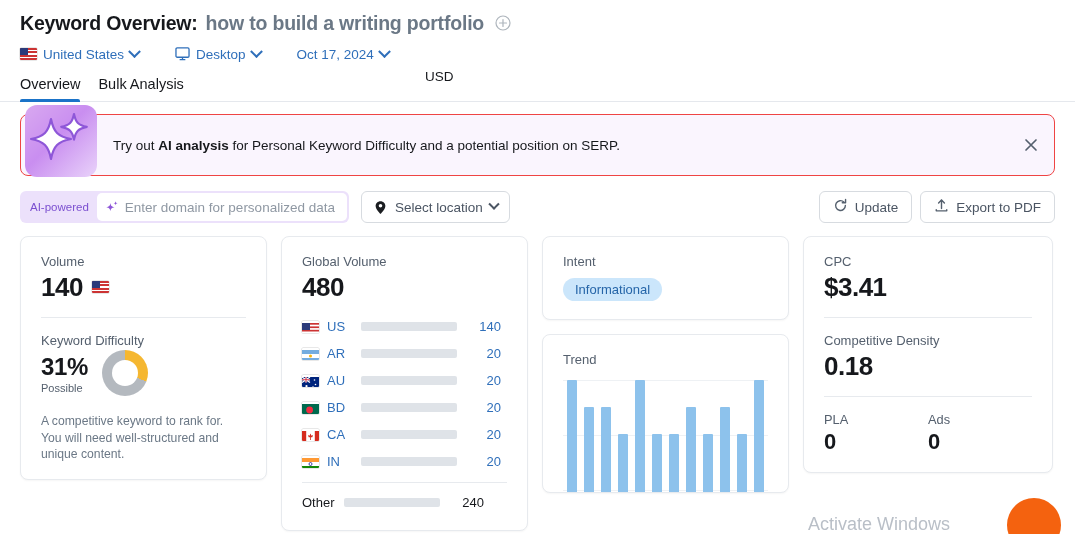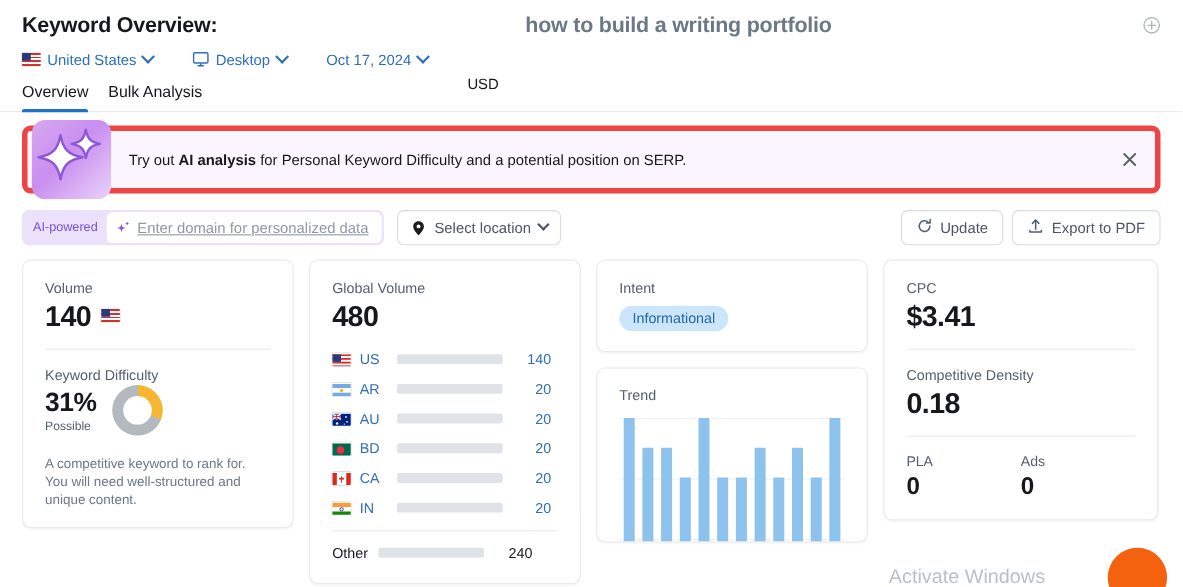--- a/index.html
+++ b/index.html
@@ -7,21 +7,21 @@
     width: 1075px; height: 534px;
     font-family: "Liberation Sans", sans-serif;
     background: #ffffff;
     overflow: hidden;
     color: #16181c;
   }
   .page { position: relative; width: 1075px; height: 534px; background: #ffffff; }
 
   
   .header { padding: 8px 20px 0 20px; background: #ffffff; }
-  .title-row { display: flex; align-items: center; gap: 8px; height: 30px; justify-content: space-between; }
+  .title-row { display: flex; align-items: center; gap: 8px; height: 30px; }
   .title-main { font-size: 19.5px; font-weight: bold; color: #16181c; letter-spacing: -0.2px; }
   .title-kw { font-size: 19.5px; font-weight: bold; color: #6b7886; letter-spacing: -0.2px; }
   .plus-icon { width: 16px; height: 16px; flex: 0 0 16px; margin-left: 3px; opacity: .55; }
 
   .meta-row { display: flex; align-items: center; gap: 4px; height: 28px; margin-top: 2px; }
   .meta-item { display: flex; align-items: center; gap: 6px; font-size: 13.5px; color: #2f6fba; cursor: pointer; }
   .meta-item.plain { color: #16181c; cursor: default; margin-top: 44px; }
   .meta-gap { width: 28px; }
   .chev { width: 9px; height: 9px; border-right: 2px solid #2f6fba; border-bottom: 2px solid #2f6fba;
           transform: rotate(45deg) translate(-2px,-2px); }
@@ -35,37 +35,37 @@
 
   
   .tabs { display: flex; align-items: flex-end; gap: 18px; padding: 6px 20px 0 20px; height: 34px;
           border-bottom: 1px solid #e5e8ed; background: #ffffff; }
   .tab { font-size: 14.5px; color: #16181c; padding-bottom: 9px; cursor: pointer; position: relative; }
   .tab.active { font-weight: 400; }
   .tab.active::after { content:""; position:absolute; left:0; right:0; bottom:-1px; height:3px; background:#1a73c8; border-radius: 2px 2px 0 0; }
 
   
   .banner-wrap { padding: 12px 20px 0 20px; }
-  .banner { position: relative; height: 62px; border: 5px solid #ef4444; border-radius: 8px;
+  .banner { position: relative; height: 62px; border: 1px solid #ef4444; border-radius: 8px;
             background: #faf5fe; display: flex; align-items: center; overflow: visible; }
   .banner-icon { position: absolute; left: 4px; top: -10px; width: 72px; height: 72px; border-radius: 12px;
                  background: linear-gradient(135deg,#d9a9f0 0%, #c98ef0 45%, #e9d3fa 100%); overflow: visible; }
   .banner-text { margin-left: 92px; font-size: 13.5px; color: #16181c; }
   .banner-text b { font-weight: bold; }
   .banner-close { position: absolute; right: 14px; top: 50%; transform: translateY(-50%);
                   width: 18px; height: 18px; cursor: pointer; }
 
   
   .toolbar { display: flex; align-items: center; padding: 12px 20px 0 20px; height: 50px; }
   .ai-group { display: flex; align-items: center; height: 32px; border-radius: 6px; background: #ece1fb;
               padding: 0 0 0 0; overflow: hidden; }
   .ai-badge { font-size: 11.5px; color: #7b4fd0; padding: 0 8px 0 10px; white-space: nowrap; }
   .ai-input { display: flex; align-items: center; gap: 6px; height: 28px; margin: 2px 2px 2px 0;
               background: #ffffff; border-radius: 5px; padding: 0 12px 0 8px; min-width: 232px; }
-  .ai-input .ph { font-size: 13.5px; color: #8f98a3; text-decoration: underline; }
+  .ai-input .ph { font-size: 13.5px; color: #8f98a3; }
   .sparkle-small { width: 14px; height: 14px; }
   .loc-btn { display: flex; align-items: center; gap: 7px; height: 32px; margin-left: 12px;
              border: 1px solid #d7dbe0; border-radius: 6px; background: #fff; padding: 0 11px; cursor: pointer; }
   .loc-btn span.lbl { font-size: 13.5px; color: #4b5563; }
   .pin-icon { width: 15px; height: 15px; }
   .chev-gray { width: 8px; height: 8px; border-right: 2px solid #4b5563; border-bottom: 2px solid #4b5563;
                transform: rotate(45deg) translate(-2px,-2px); }
   .toolbar-right { margin-left: auto; display: flex; gap: 8px; }
   .tb-btn { display: flex; align-items: center; gap: 7px; height: 32px; border: 1px solid #d7dbe0;
             border-radius: 6px; background: #fff; padding: 0 13px; cursor: pointer;

